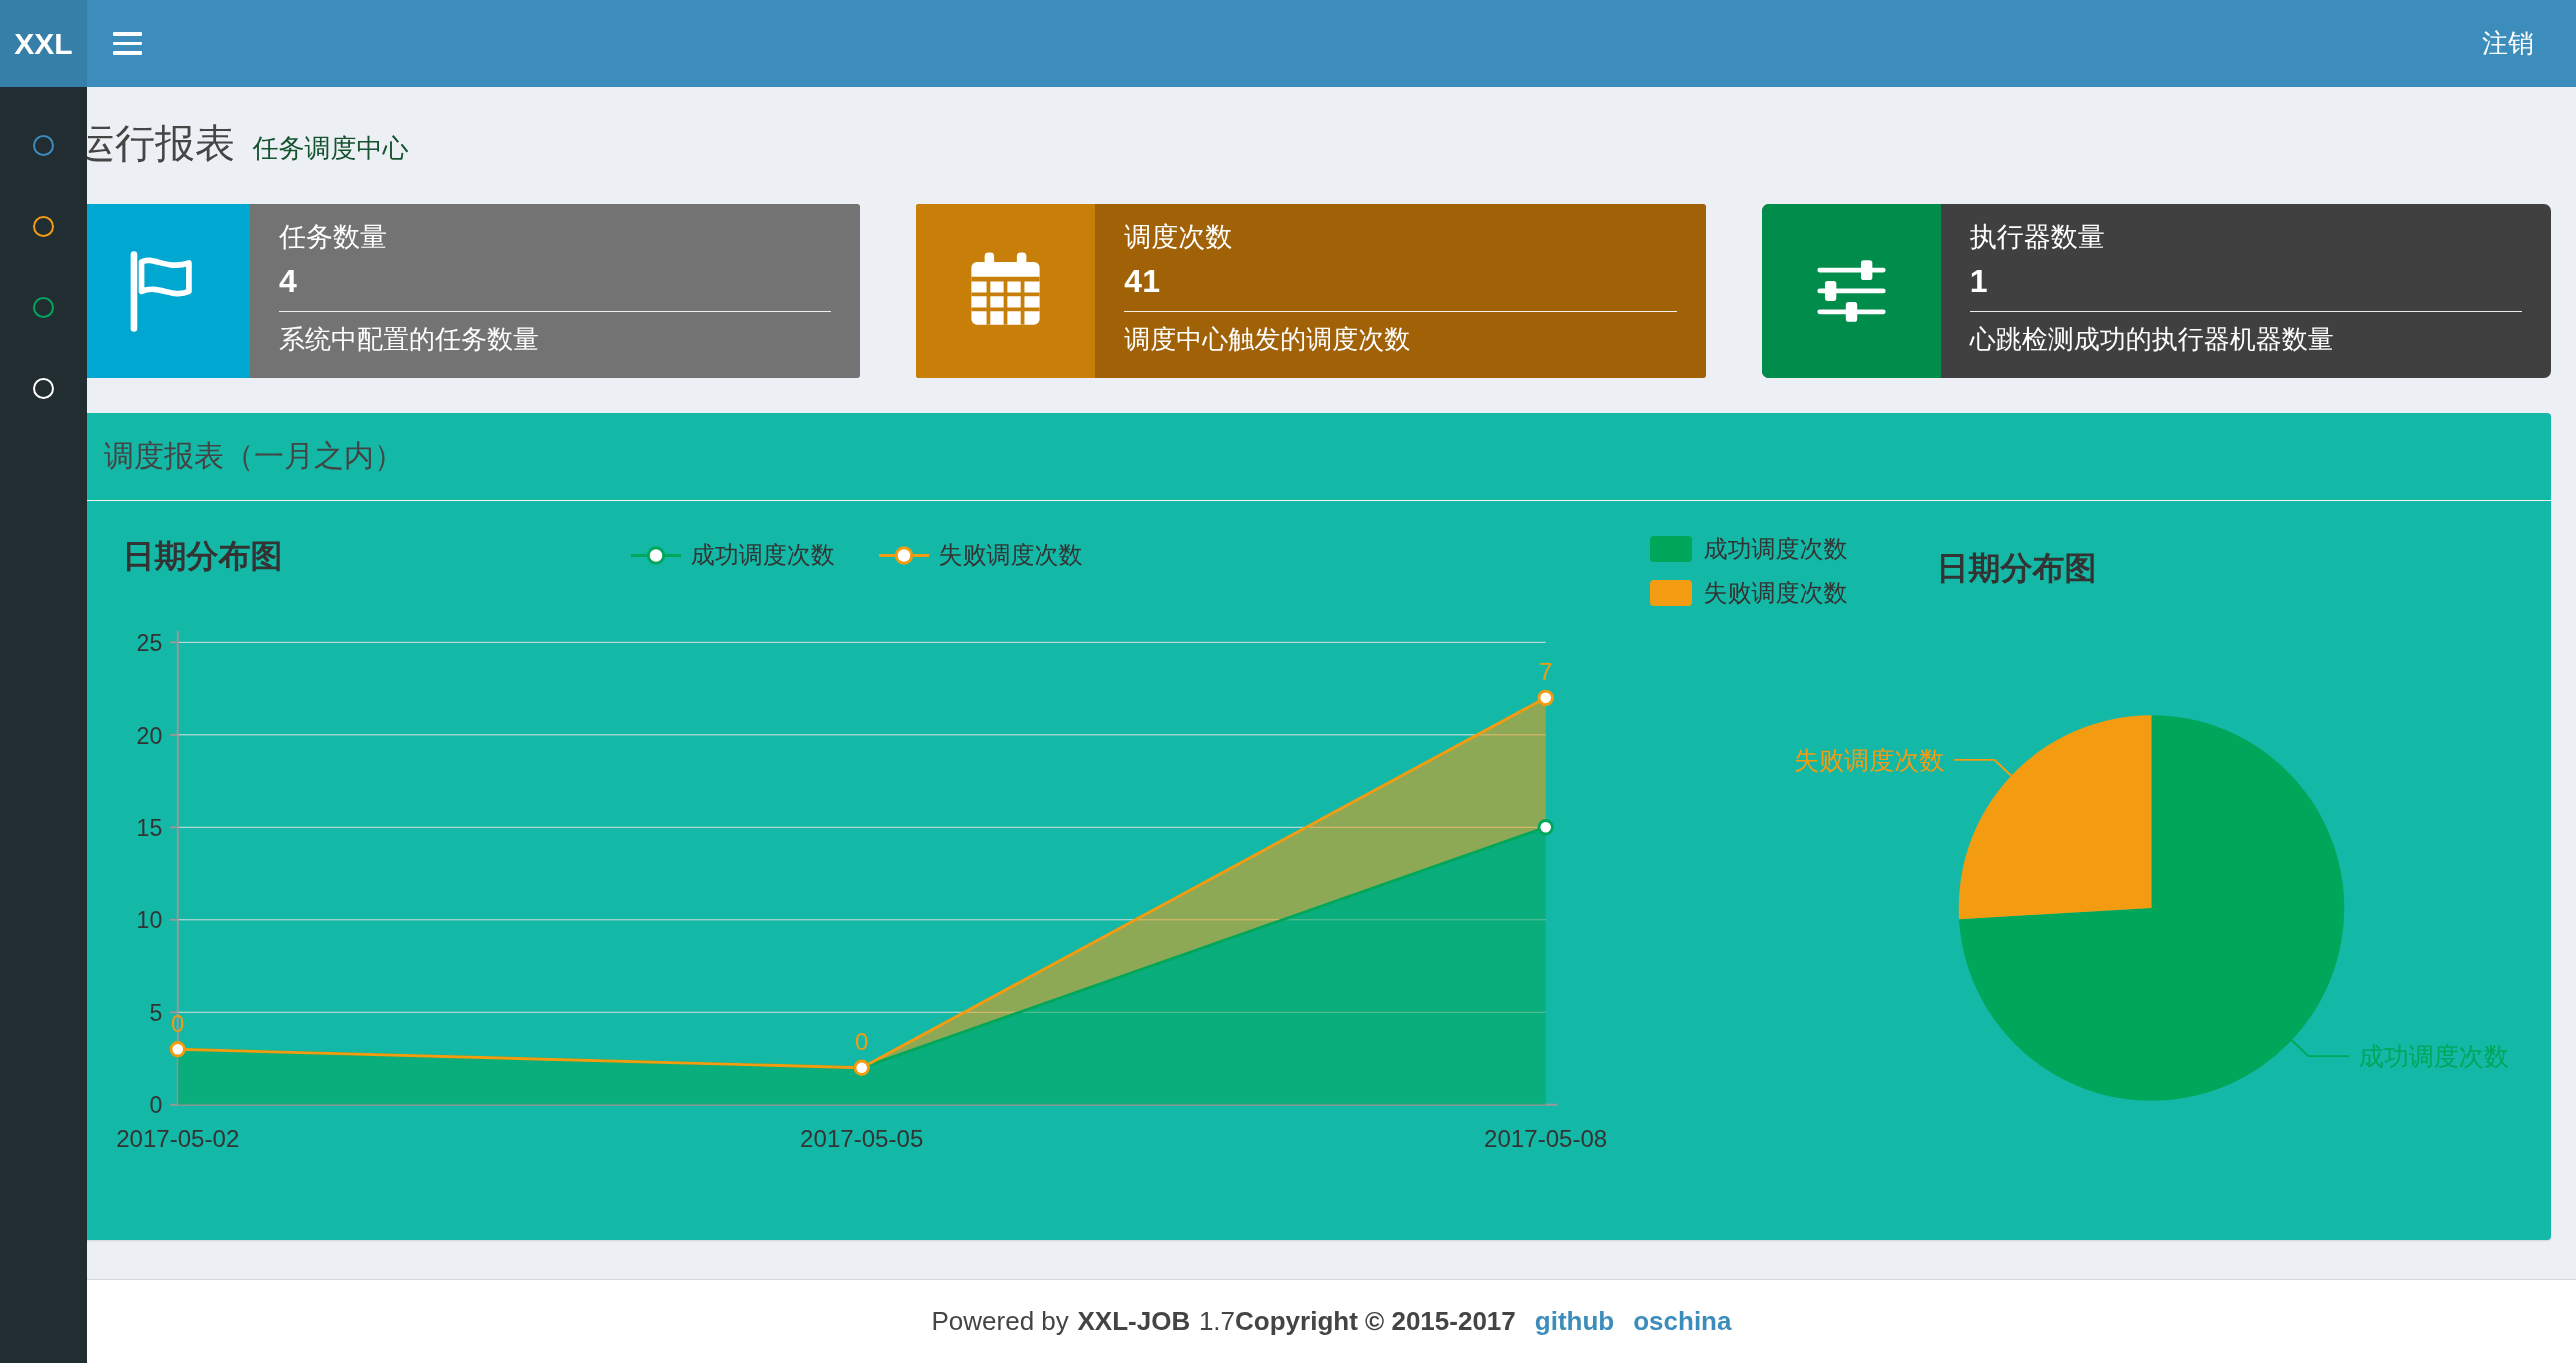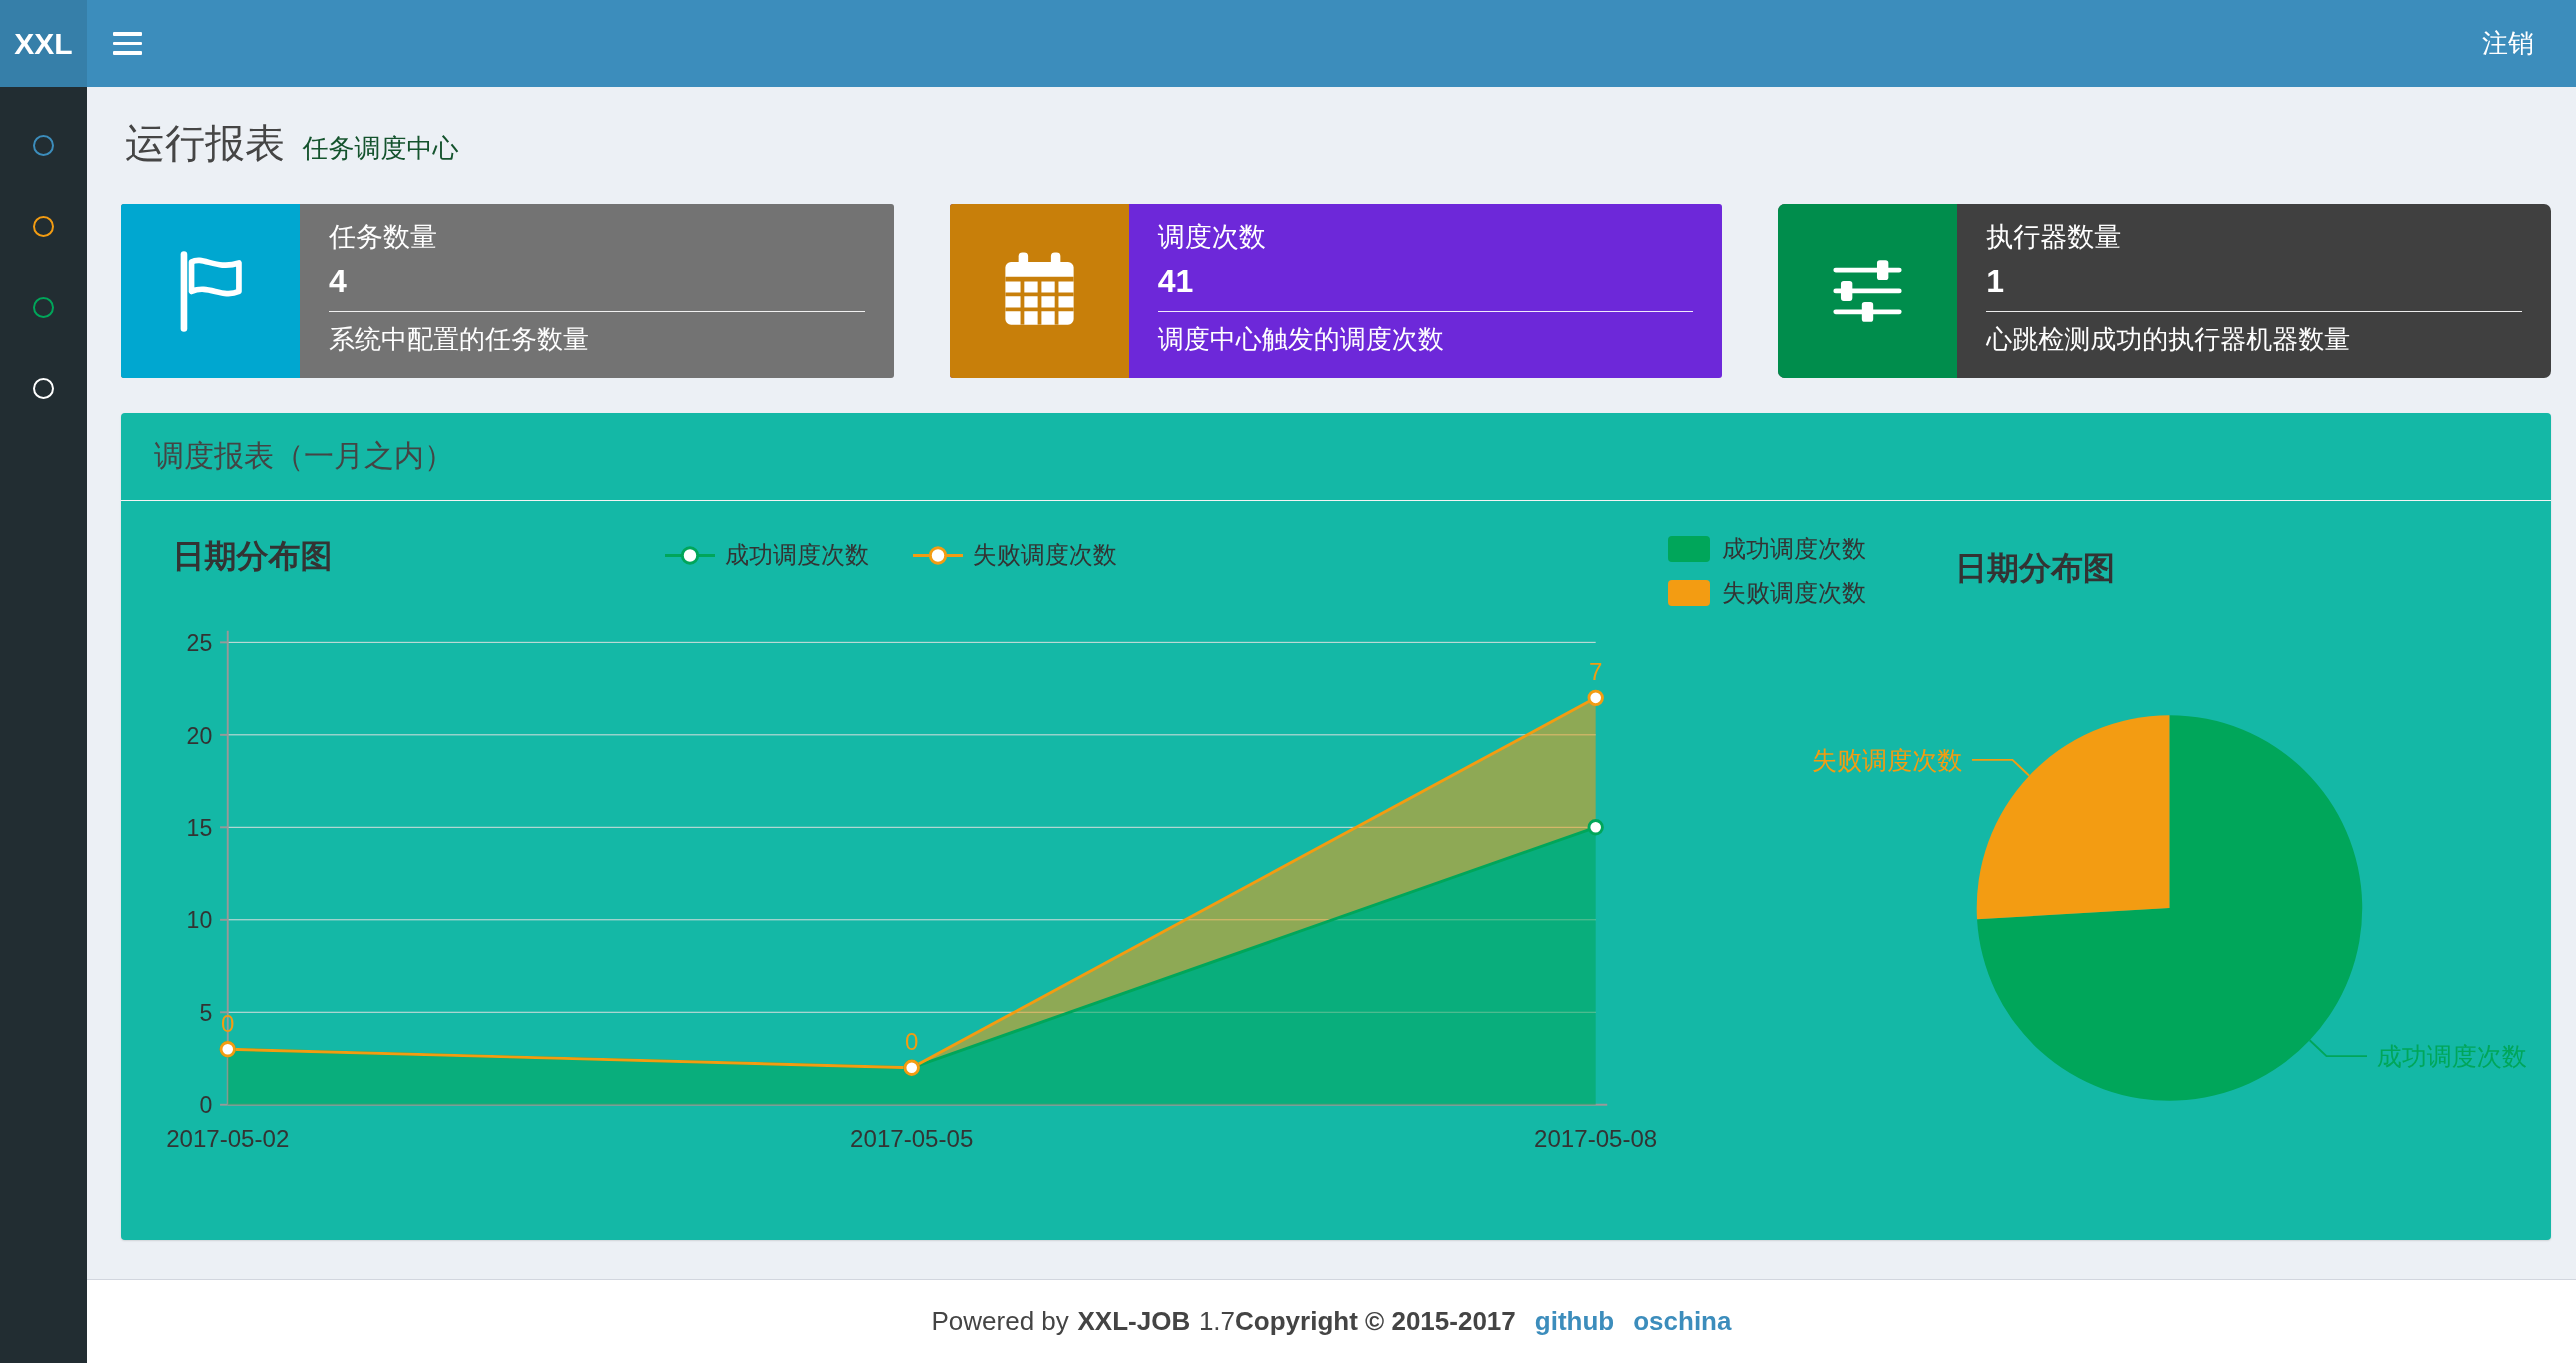--- a/index.html
+++ b/index.html
@@ -17,21 +17,21 @@
                justify-content:center; gap:5.8px; cursor:pointer; }
   .hamburger span { width:29px; height:3.9px; background:#fff; border-radius:1px; }
   .navbar-spacer { flex:1; }
   .logout { display:flex; align-items:center; padding:0 42px; color:#fff; font-size:26px;
             text-decoration:none; cursor:pointer; }
   
   .sidebar { position:absolute; left:0; top:87px; bottom:0; width:87px; background:#222d32;
              display:flex; flex-direction:column; align-items:center; padding-top:48px; gap:60px; }
   .ring { width:21px; height:21px; border-radius:50%; border:2.9px solid #fff; cursor:pointer; }
   
-  .main { margin-left:96px; }
+  .main { margin-left:46px; }
   .content-header { padding:29px 29px 5.8px; }
   .page-title { margin:0; font-size:40px; font-weight:500; color:#454545;
                 display:flex; align-items:baseline; gap:17.4px; }
   .page-title small { font-size:26px; color:#14532d; font-weight:400; }
   
   .boxes { display:flex; gap:56px; padding:0 25px; margin-top:27px; }
   .info-box { flex:1; height:174px; display:flex; border-radius:2.9px; overflow:hidden; color:#fff; }
   .ib-icon { width:179px; flex-shrink:0; display:flex; align-items:center; justify-content:center; }
   .ib-body { flex:1; display:flex; flex-direction:column; padding:15.4px 29px 11.6px; }
   .ib-label { font-size:27px; }
@@ -104,21 +104,21 @@
         </svg>
       </div>
       <div class="ib-body">
         <div class="ib-label">任务数量</div>
         <div class="ib-value">4</div>
         <div class="ib-divider"></div>
         <div class="ib-desc">系统中配置的任务数量</div>
       </div>
     </div>
 
-    <div class="info-box" style="background: #6d28d9;">
+    <div class="info-box" style="background: #a16207;">
       <div class="ib-icon" style="background: rgb(200, 127, 10); color: rgb(200, 127, 10);">
         <svg viewBox="0 0 96 96" width="91" height="91">
           <rect x="26" y="8" width="10" height="18" rx="4" fill="#fff"></rect>
           <rect x="60" y="8" width="10" height="18" rx="4" fill="#fff"></rect>
           <rect x="12" y="18" width="72" height="66" rx="6" fill="#fff"></rect>
           <line x1="12" y1="36" x2="84" y2="36" stroke="currentColor" stroke-width="5"></line>
           <line x1="30" y1="36" x2="30" y2="84" stroke="currentColor" stroke-width="4"></line>
           <line x1="48" y1="36" x2="48" y2="84" stroke="currentColor" stroke-width="4"></line>
           <line x1="66" y1="36" x2="66" y2="84" stroke="currentColor" stroke-width="4"></line>
           <line x1="12" y1="52" x2="84" y2="52" stroke="currentColor" stroke-width="4"></line>

